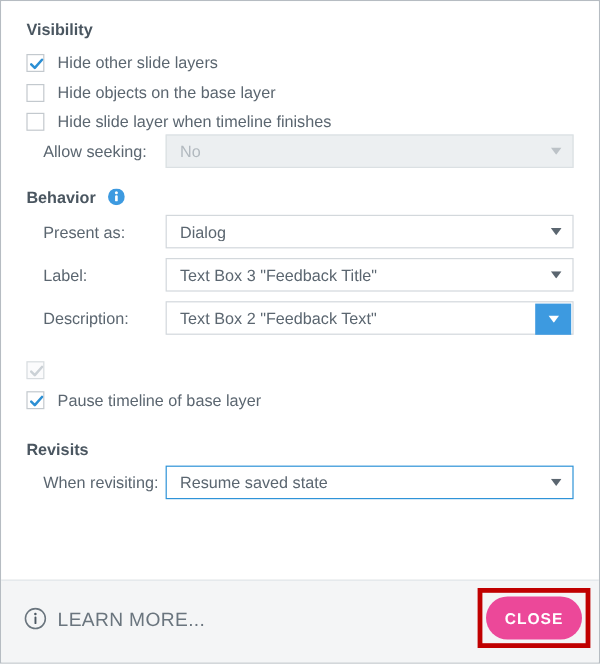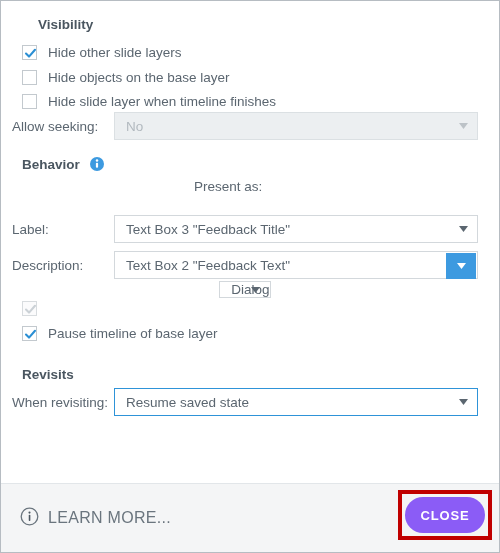--- a/index.html
+++ b/index.html
@@ -95,21 +95,21 @@
   .cblabel {
     margin-left: 11px;
     font-size: 13.5px;
     color: #5b6670;
     white-space: nowrap;
   }
   .cblabel.disabled { color: #b5bcc2; }
 
   .fieldrow {
     position: absolute;
-    left: 11px;
+    left: 35px;
     right: 21px;
     height: 28px;
     display: flex;
     align-items: center;
   }
   .flabel {
     width: 102px;
     flex: 0 0 102px;
     font-size: 13.5px;
     color: #5b6670;
@@ -178,21 +178,21 @@
     color: #6a757e;
     letter-spacing: .3px;
   }
   .close-btn {
     position: absolute;
     left: 404px;
     top: 496px;
     width: 80px;
     height: 36px;
     border-radius: 18px;
-    background: #8b5cf6;
+    background: #ec4899;
     color: #ffffff;
     font-size: 13px;
     font-weight: bold;
     letter-spacing: .8px;
     display: flex;
     align-items: center;
     justify-content: center;
     border: none;
     cursor: pointer;
     font-family: "Liberation Sans", sans-serif;
@@ -209,21 +209,21 @@
   }
 </style>
 </head>
 <body>
 
 <div class="dialog">
 
 
   <div class="body">
 
-    <div class="section-head" style="top:16px;margin-left:16px;">
+    <div class="section-head" style="top:16px;">
       <span>Visibility</span>
     </div>
 
     <div class="cbrow" style="top:41px;align-items:flex-end;">
       <span class="cbox">
         <svg width="13" height="13" viewBox="0 0 13 13">
           <path d="M2 6.6 L5 9.6 L11 2.8" stroke="#2b8fd4" stroke-width="2.1" fill="none" stroke-linecap="round" stroke-linejoin="round"></path>
         </svg>
       </span>
       <span class="cblabel">Hide other slide layers</span>
@@ -255,21 +255,21 @@
       <span>Behavior</span>
       <span class="info-badge">
         <svg width="14" height="14" viewBox="0 0 14 14">
           <circle cx="7" cy="7" r="7" fill="#3d9ae0"></circle>
           <circle cx="7" cy="3.6" r="1.25" fill="#ffffff"></circle>
           <rect x="5.9" y="5.8" width="2.2" height="5" rx="1" fill="#ffffff"></rect>
         </svg>
       </span>
     </div>
 
-    <div class="fieldrow" style="top:178px;flex-direction:column;">
+    <div class="fieldrow" style="top:178px;">
       <span class="flabel">Present as:</span>
       <span class="select">
         <span class="val">Dialog</span>
         <span class="arrow">
           <svg width="9" height="6" viewBox="0 0 9 6">
               <path d="M0 0 L9 0 L4.5 6 Z" fill="#5b6670"></path>
             </svg>
         </span>
       </span>
     </div>

